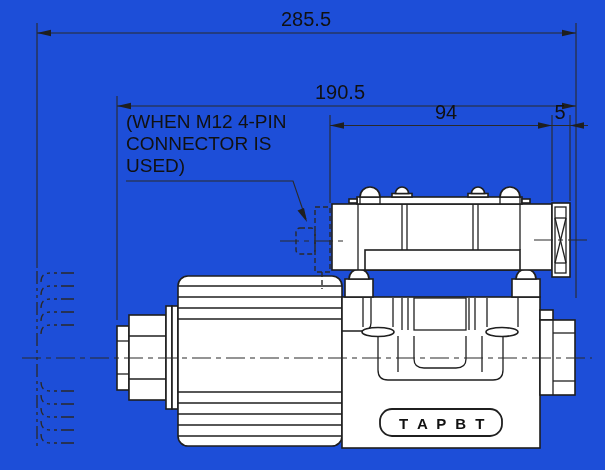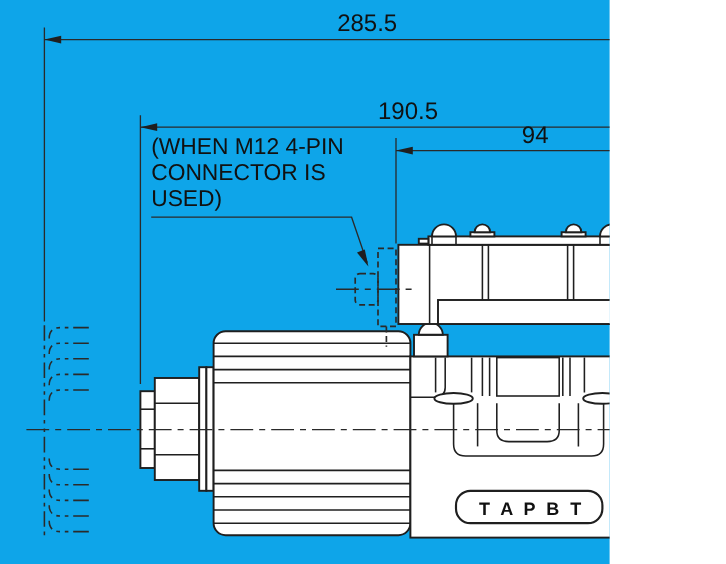--- a/index.html
+++ b/index.html
@@ -2,23 +2,23 @@
 <html><head>
 <meta charset="utf-8">
 <style>
   html, body {
     margin: 0;
     padding: 0;
     background: #ffffff;
   }
   .stage {
     position: relative;
-    width: 508px;
+    width: 605px;
     height: 470px;
-    background: #0ea5e9;
+    background: #1d4ed8;
     overflow: hidden;
     font-family: "Liberation Sans", sans-serif;
   }
   svg { display: block; }
   .lnf  { stroke: #1f1f1f; stroke-width: 1.6; fill: #ffffff; }
   .thin { stroke: #1f1f1f; stroke-width: 1.3; fill: none; }
 
   
   .dash { stroke: #2a2a2a; stroke-width: 1.4; fill: none; stroke-dasharray: 5 3; }
 

